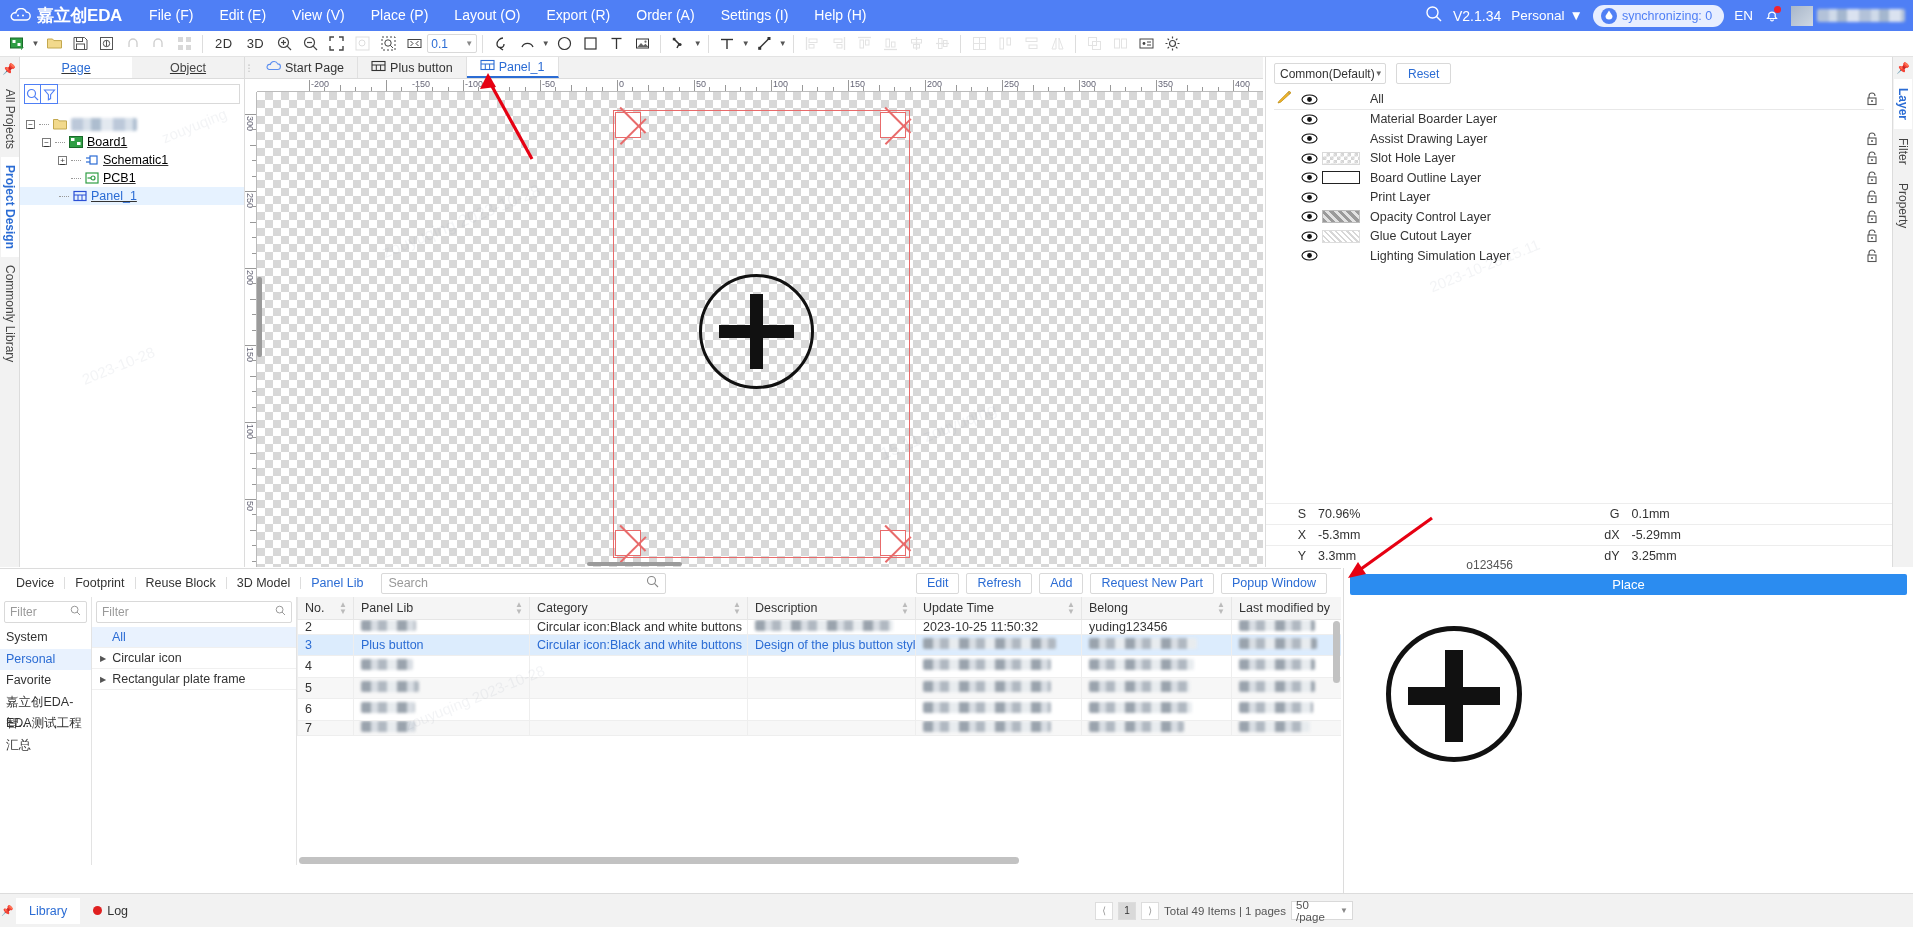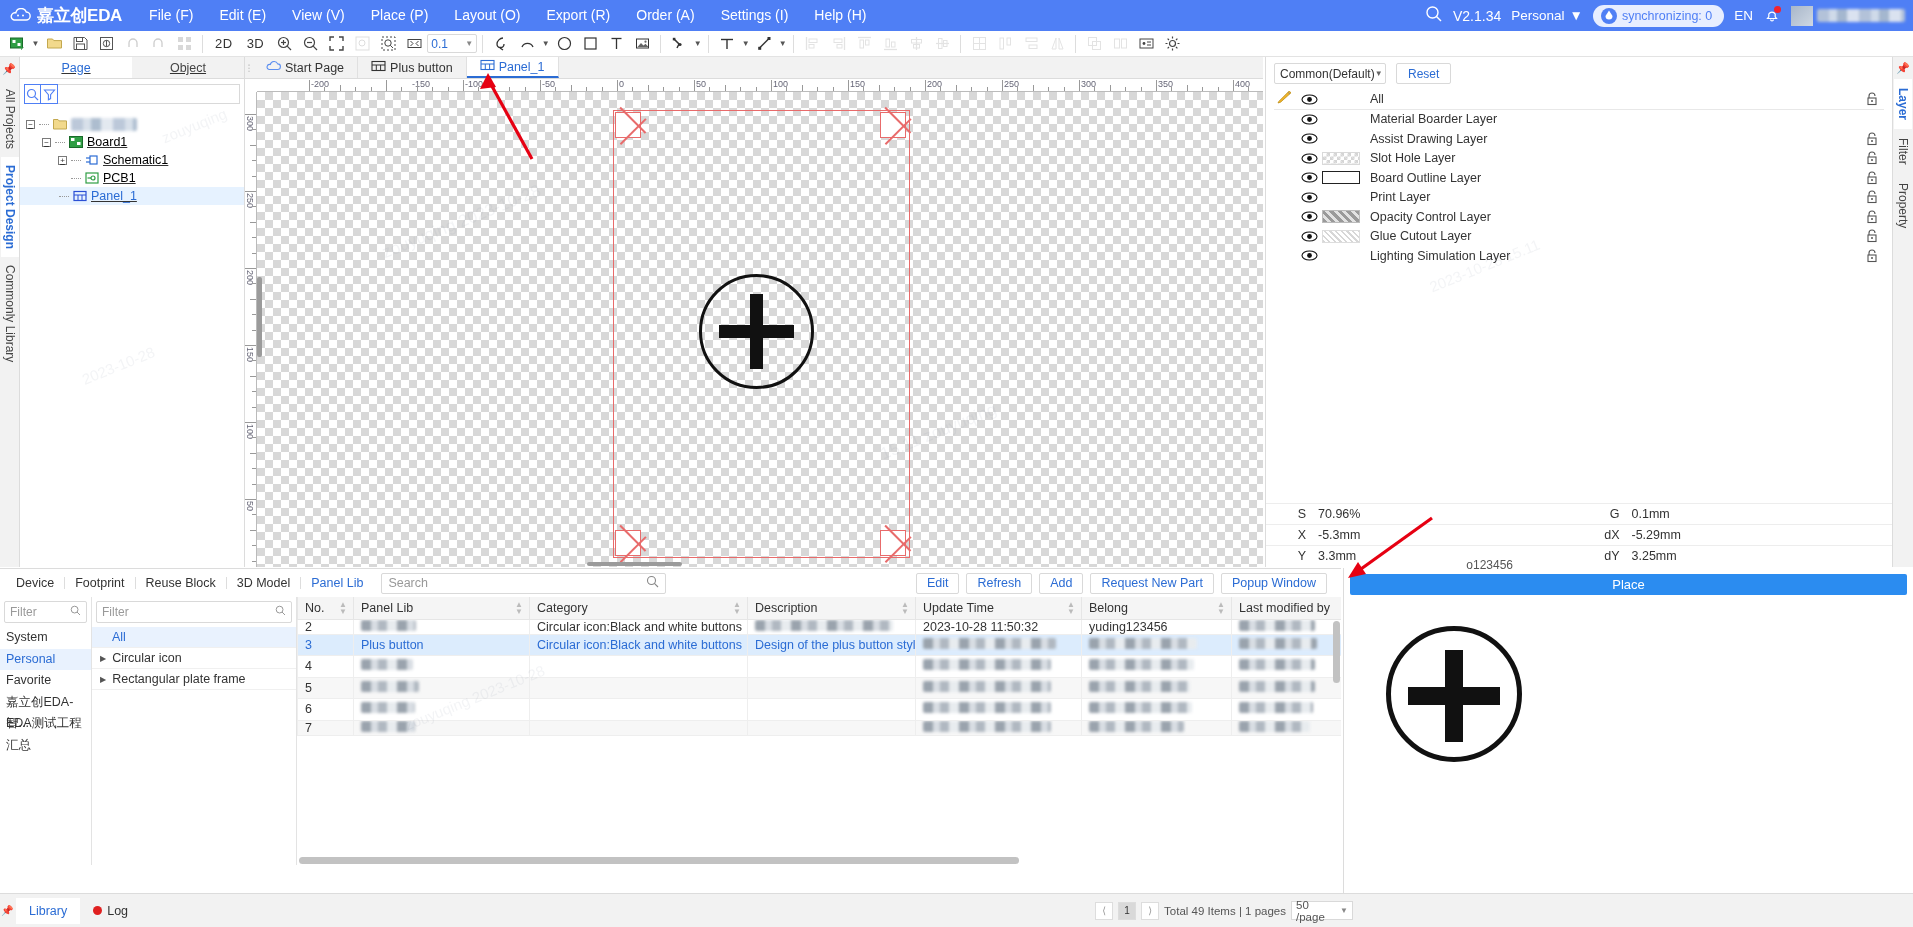--- a/index.html
+++ b/index.html
@@ -1105,21 +1105,21 @@
               <th><span>Belong</span><span class="srt">▲<br>▼</span></th>
               <th><span>Last modified by</span></th>
             </tr>
           </thead>
           <tbody>
             <tr style="height:11px">
               <td style="height:11px;padding-top:0">2</td>
               <td style="height:11px"><span class="blurcell" style="width:55px"></span></td>
               <td style="height:11px">Circular icon:Black and white buttons</td>
               <td style="height:11px"><span class="blurcell" style="width:90%"></span></td>
-              <td style="height:11px">2023-10-28 11:50:32</td>
+              <td style="height:11px">2023-10-25 11:50:32</td>
               <td style="height:11px">yuding123456</td>
               <td style="height:11px"><span class="blurcell" style="width:80%"></span></td>
             </tr>
             <tr class="sel">
               <td>3</td>
               <td>Plus button</td>
               <td>Circular icon:Black and white buttons</td>
               <td>Design of the plus button style fo...</td>
               <td><span class="blurcell" style="width:88%"></span></td>
               <td><span class="blurcell" style="width:80%"></span></td>

